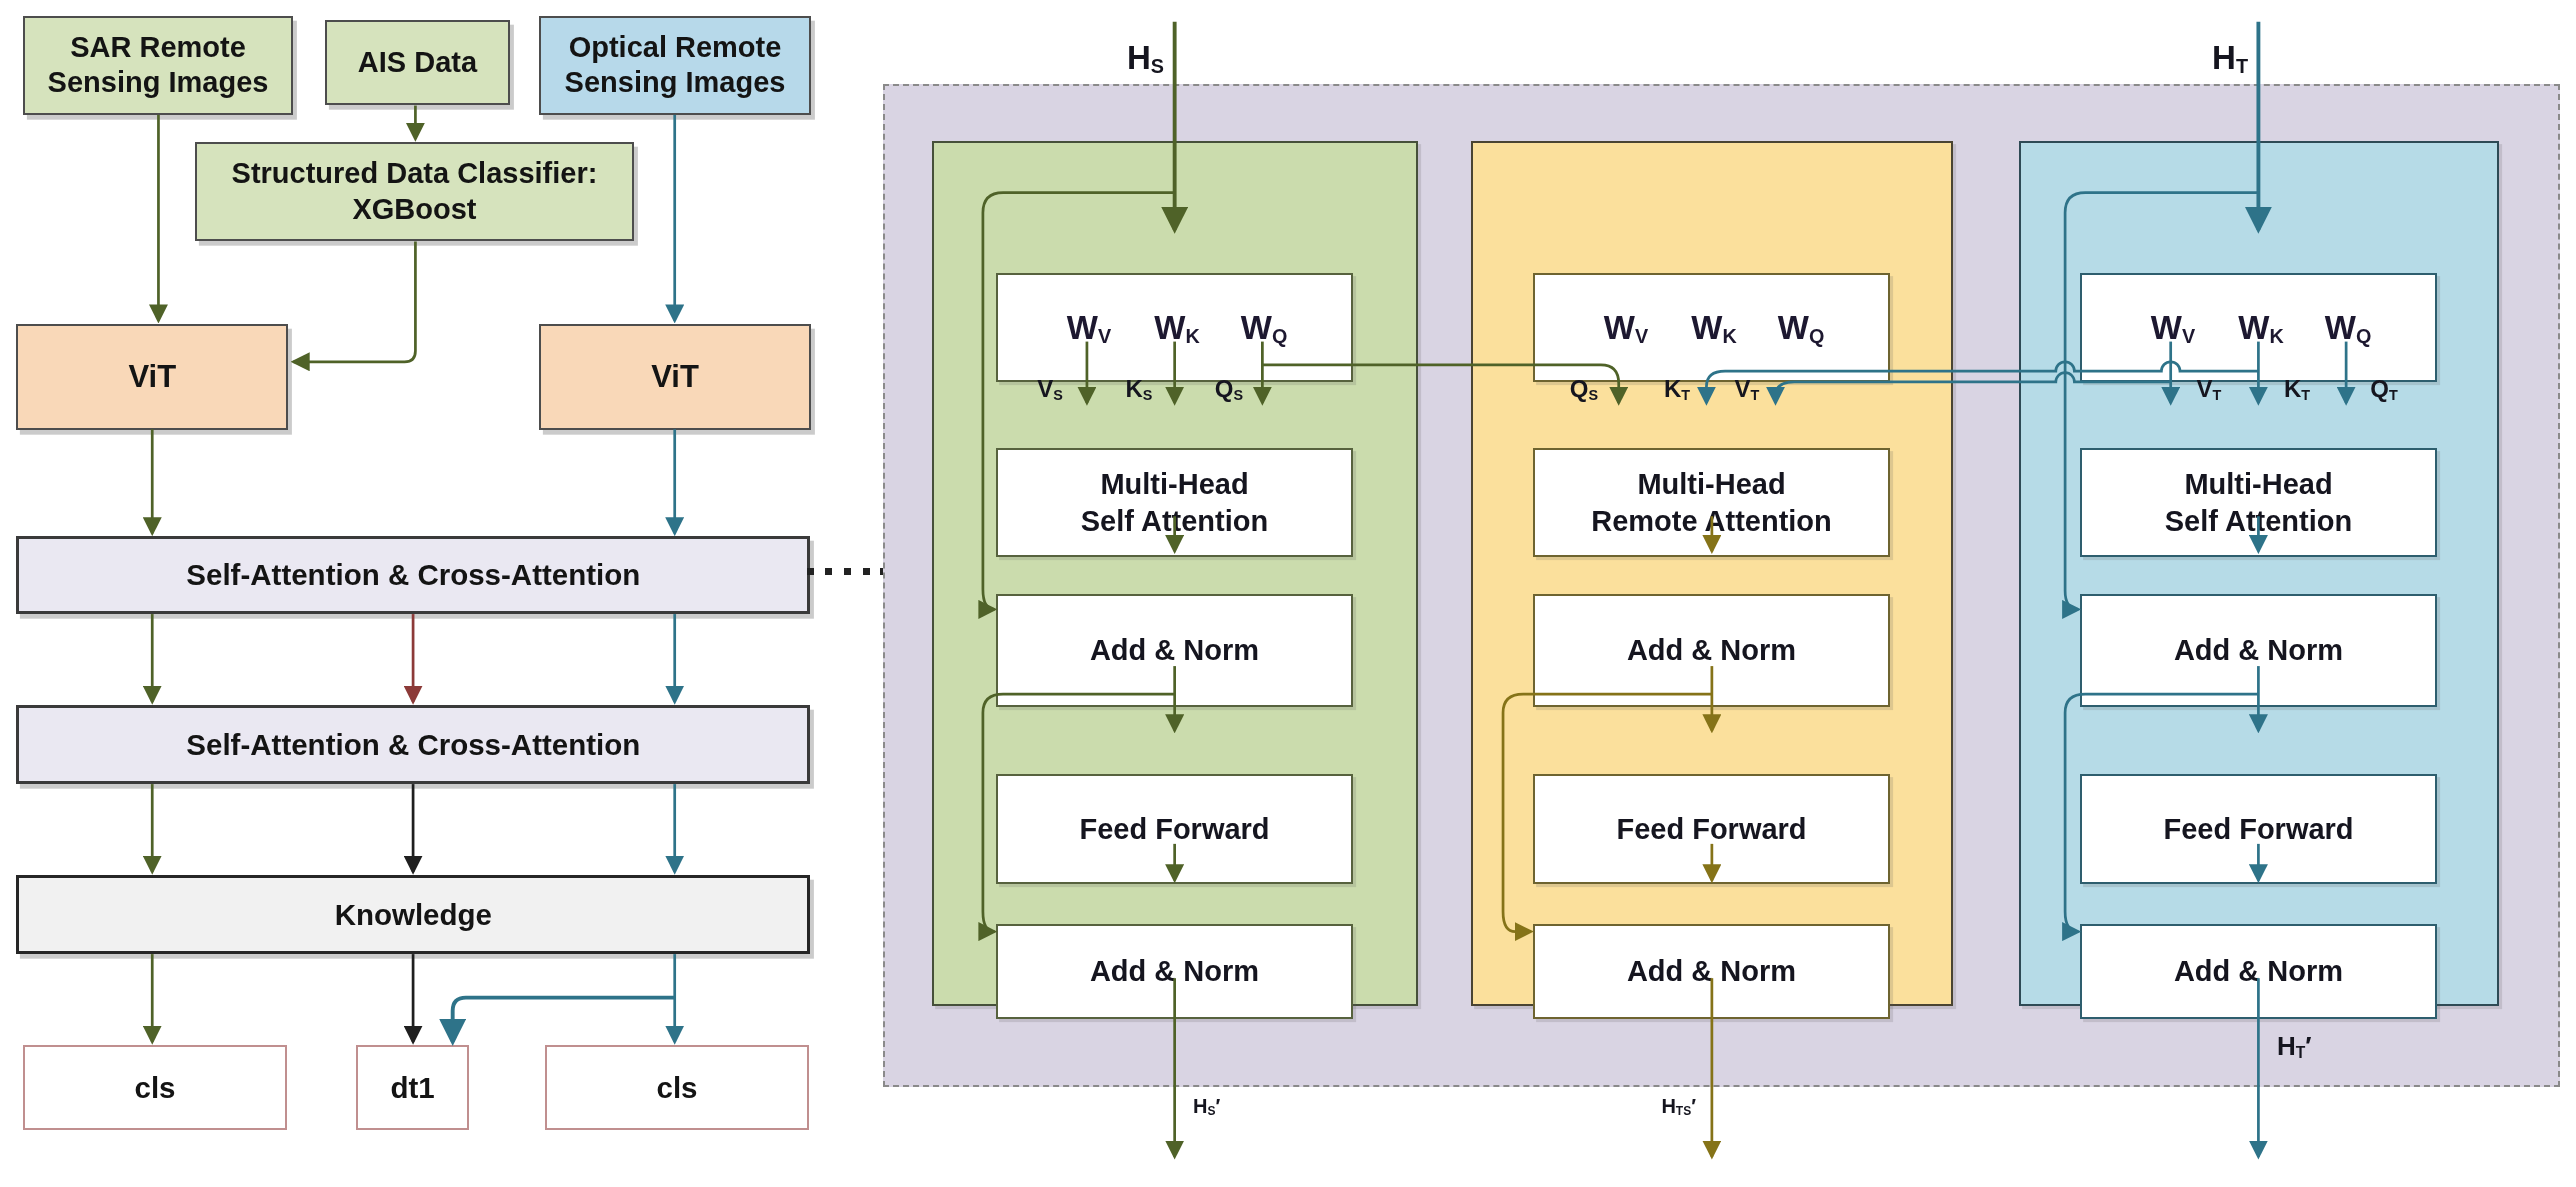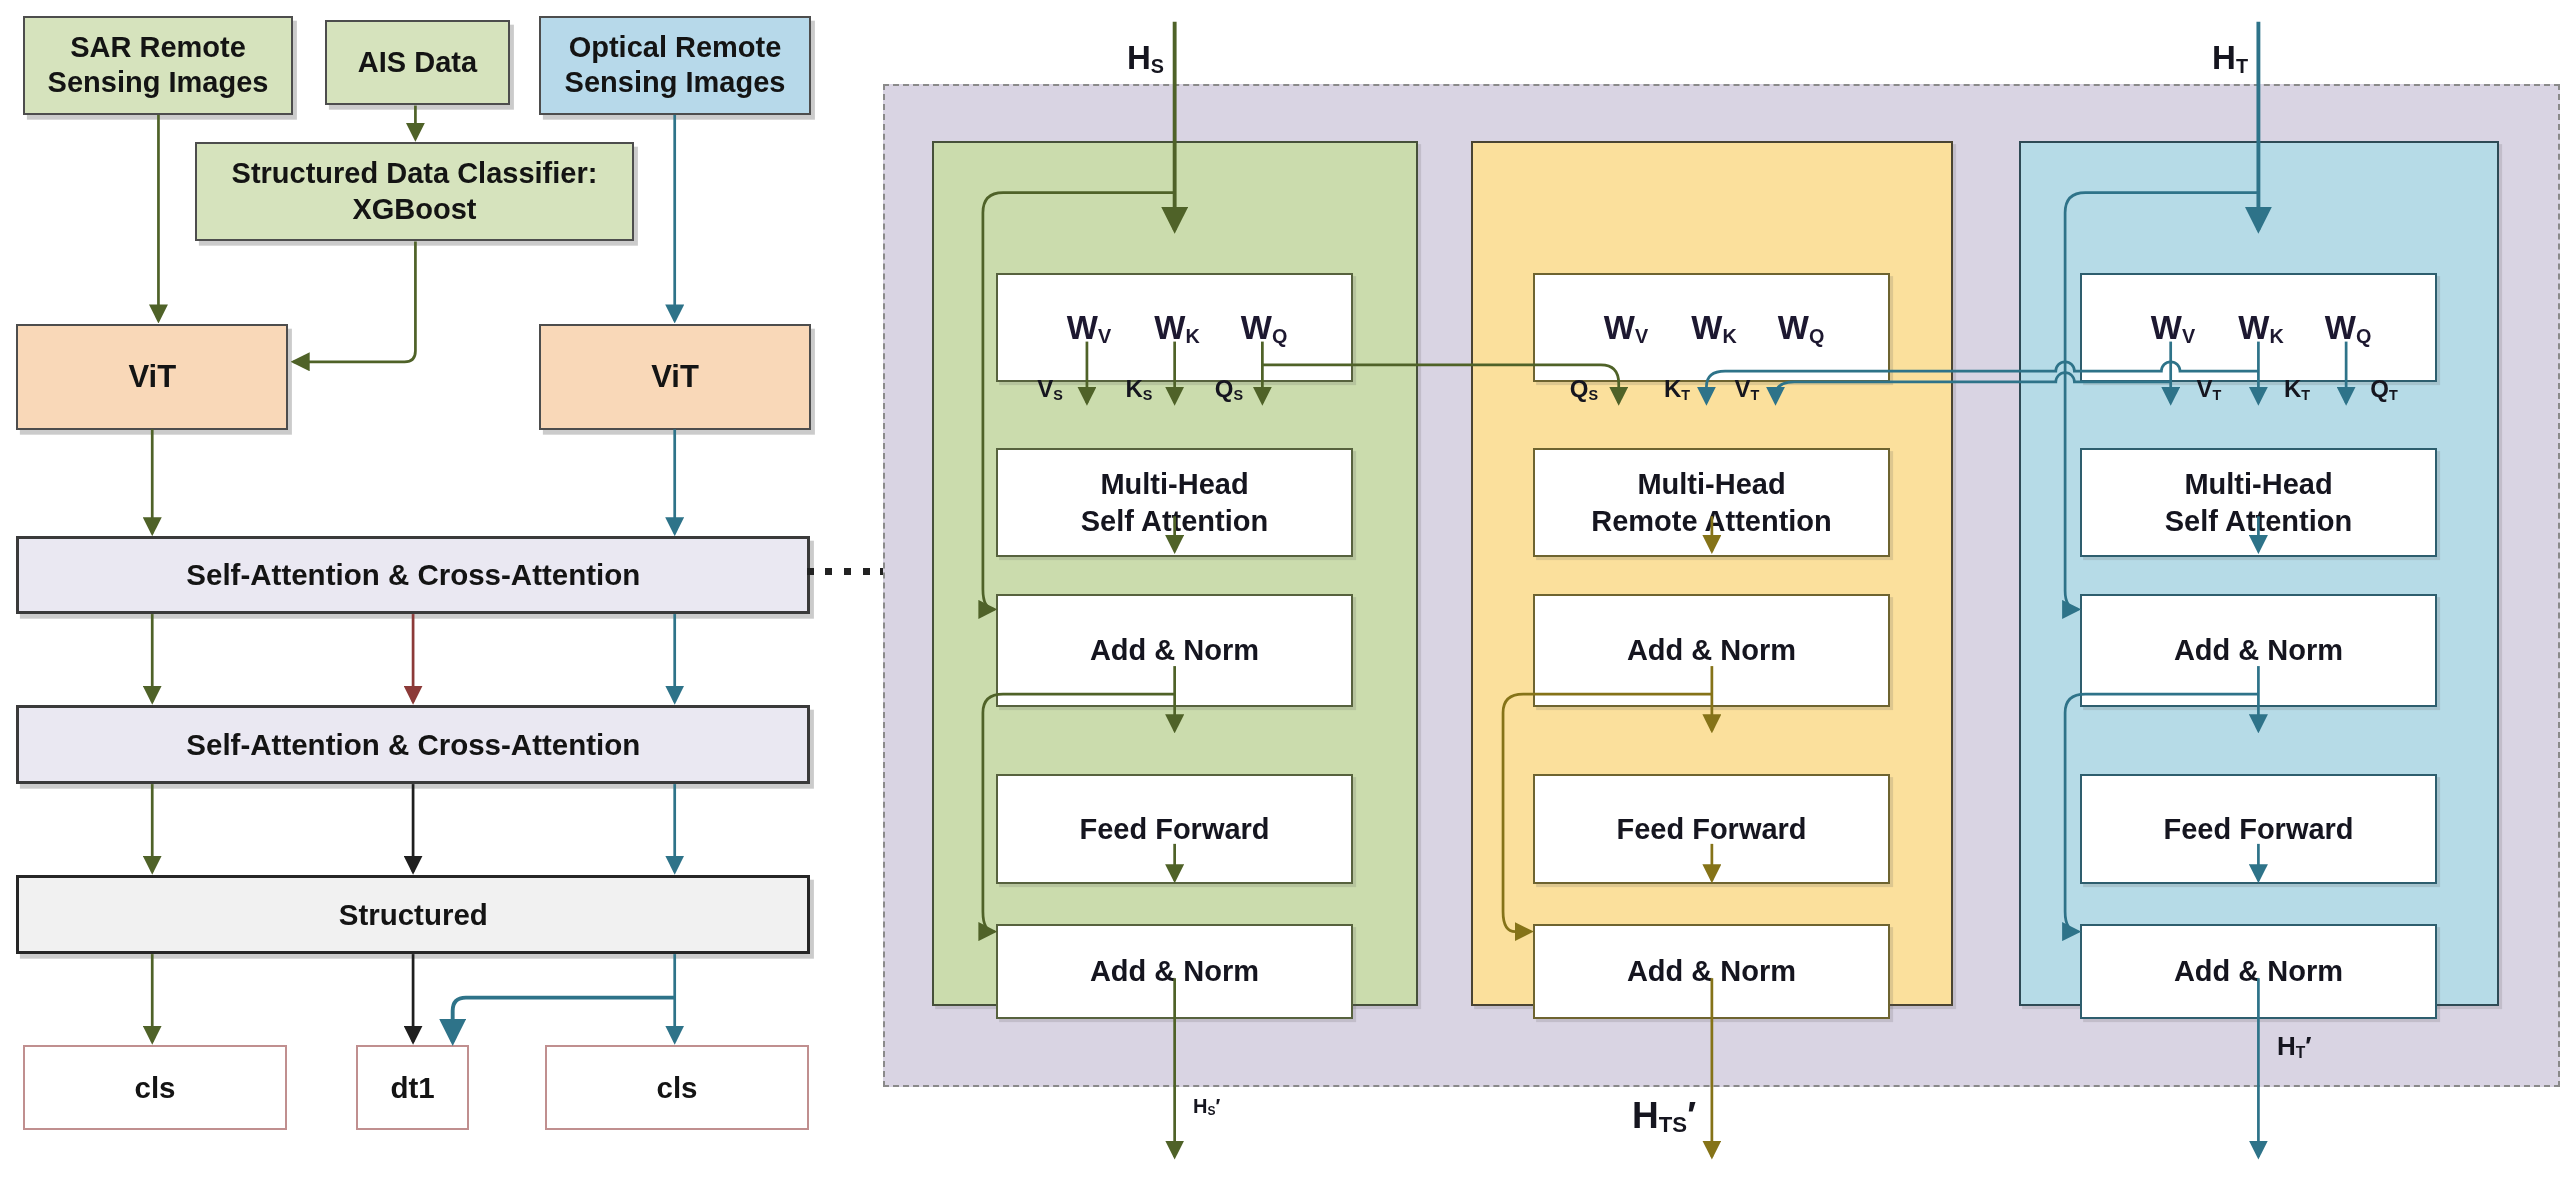--- a/index.html
+++ b/index.html
@@ -60,21 +60,21 @@
   <div class="node orangebox shadow" style="left:539px;top:324px;width:272px;height:106px;">
     <span>ViT</span>
   </div>
   <div class="node lavbox shadow" style="left:16.3px;top:536px;width:794px;height:78px;">
     <span>Self-Attention &amp; Cross-Attention</span>
   </div>
   <div class="node lavbox shadow" style="left:16.3px;top:705px;width:794px;height:79px;">
     <span>Self-Attention &amp; Cross-Attention</span>
   </div>
   <div class="node graybox shadow" style="left:16.3px;top:875px;width:794px;height:79px;">
-    <span>Structured</span>
+    <span>Knowledge</span>
   </div>
   <div class="node clsbox" style="left:23px;top:1045px;width:264px;height:85px;">
     <span>cls</span>
   </div>
   <div class="node clsbox" style="left:356px;top:1045px;width:113px;height:85px;">
     <span>dt1</span>
   </div>
   <div class="node clsbox" style="left:545px;top:1045px;width:264px;height:85px;">
     <span>cls</span>
   </div>
@@ -141,21 +141,21 @@
   </div>
   <div class="inner y softshadow" style="left:1533px;top:554px;width:357px;height:113px;">
     <span>Add &amp; Norm</span>
   </div>
   <div class="inner y softshadow" style="left:1533px;top:734px;width:357px;height:110px;">
     <span>Feed Forward</span>
   </div>
   <div class="inner y softshadow" style="left:1533px;top:884px;width:357px;height:95px;">
     <span>Add &amp; Norm</span>
   </div>
-  <div class="iolabel" style="left:1595px;top:1095px;width:101px;text-align:right;font-size:37px;">
+  <div class="iolabel" style="left:1595px;top:1095px;width:101px;text-align:right;font-size:20px;">
     <span>H</span><span class="sub">TS</span><span>′</span>
   </div>
 
   <div class="inner b softshadow" style="left:2080px;top:233px;width:357px;height:109px;">
     <div class="wrow">
       <span class="wlab" style="left:91px;"><span>W</span><span class="sub">V</span></span>
       <span class="wlab" style="left:179px;"><span>W</span><span class="sub">K</span></span>
       <span class="wlab" style="left:266px;"><span>W</span><span class="sub">Q</span></span>
     </div>
   </div>

